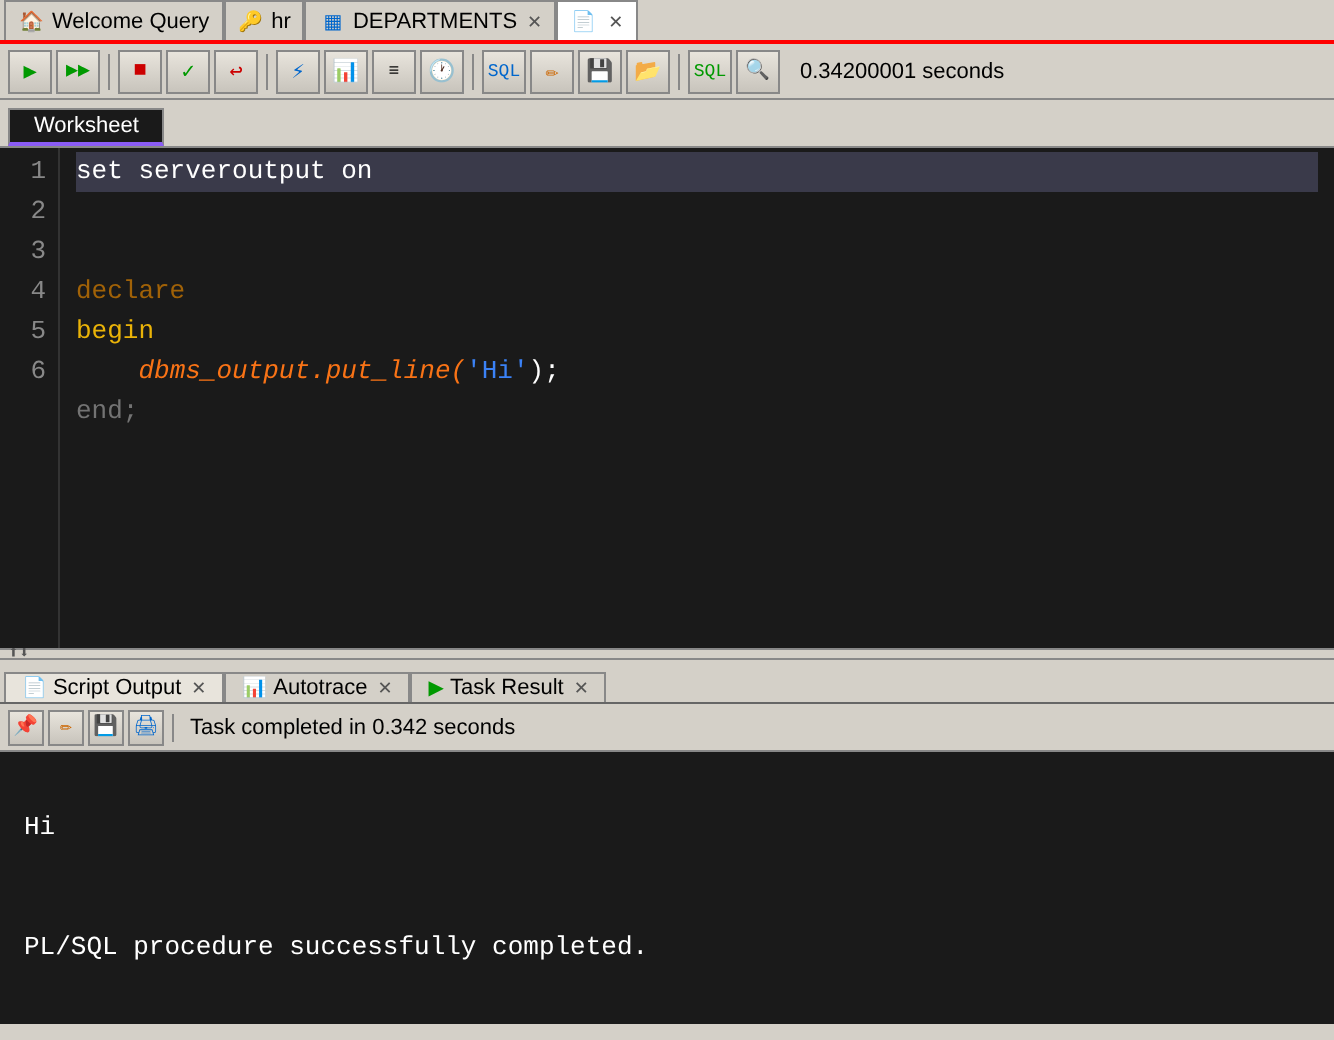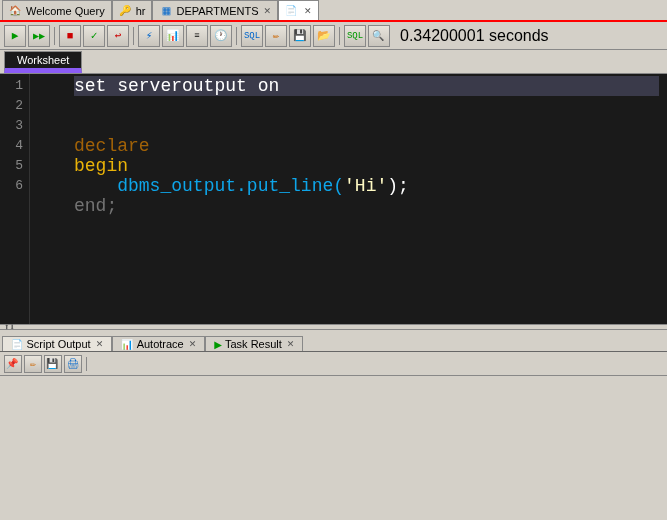--- a/index.html
+++ b/index.html
@@ -68,21 +68,21 @@
       font-size: 11px;
     }
     .toolbar-separator {
       width: 1px;
       height: 18px;
       background: #888;
       margin: 0 2px;
     }
     .timer-display {
       margin-left: 8px;
-      font-size: 16px;
+      font-size: 11px;
       font-family: Arial, sans-serif;
       color: #000;
     }
 
     
     .sub-tab-bar {
       display: flex;
       background: #d4d0c8;
       border-bottom: 1px solid #888;
       height: 24px;
@@ -94,21 +94,21 @@
       font-size: 11px;
       font-family: Arial, sans-serif;
       border: 1px solid #888;
       border-bottom: none;
       background: #d4d0c8;
       cursor: pointer;
     }
     .sub-tab.active {
       background: #1a1a1a;
       color: #ffffff;
-      border-bottom: 5px solid #8b5cf6;
+      border-bottom: 2px solid #8b5cf6;
     }
 
     
     .editor-area {
       background: #1a1a1a;
       height: 250px;
       position: relative;
       display: flex;
       overflow: hidden;
     }
@@ -121,25 +121,24 @@
       text-align: right;
       padding-right: 6px;
       border-right: 1px solid #333;
       user-select: none;
       line-height: 20px;
     }
     .code-content {
       flex: 1;
       padding: 2px 8px;
       color: #ffffff;
-      font-size: 18px;
+      font-size: 13px;
       line-height: 20px;
       font-family: 'Courier New', monospace;
       white-space: pre;
-      margin-left: 36px;
     }
     .line-highlight {
       background: #3a3a4a;
       display: block;
     }
     .kw-white { color: #ffffff; }
 
     
     .resize-handle {
       height: 6px;
@@ -327,21 +326,21 @@
     <div>&nbsp;</div>
     <div>&nbsp;</div>
     <div>&nbsp;</div>
     <div>&nbsp;</div>
     <div>&nbsp;</div>
   </div>
   <div class="code-content"><span class="line-highlight"><span class="kw-white">set serveroutput on</span></span>
 
 <span style="color:#a16207;">declare</span>
 <span style="color:#eab308;">begin</span>
-    <span style="color:#0ea5e9;">dbms_output.put_line(</span><span style="color:#fef9c3;text-align:center;">'Hi'</span><span style="color:#ffffff;">);</span>
+    <span style="color:#f97316;font-style:italic;">dbms_output.put_line(</span><span style="color:#3b82f6;text-align:center;">'Hi'</span><span style="color:#ffffff;">);</span>
 <span style="color:#737373;">end;</span></div>
 </div>
 
 <div class="resize-handle">
   <span class="resize-arrows">⬆⬇</span>
 </div>
 
 <div class="bottom-panel">
 
   <div class="bottom-tab-bar">
@@ -369,15 +368,22 @@
     <div class="bottom-toolbar-btn">
       <span style="color:#cc6600;">✏</span>
     </div>
     <div class="bottom-toolbar-btn">
       <span style="color:#0066cc;">💾</span>
     </div>
     <div class="bottom-toolbar-btn">
       <span style="color:#0066cc;">🖨</span>
     </div>
     <div class="bottom-separator"></div>
-  </div>
-
+    <span class="status-text">Task completed in 0.342 seconds</span>
+  </div>
+
+  <div class="output-area">
+<span>Hi</span>
+
+
+<span>PL/SQL procedure successfully completed.</span>
+  </div>
 </div>
 
 </body></html>

